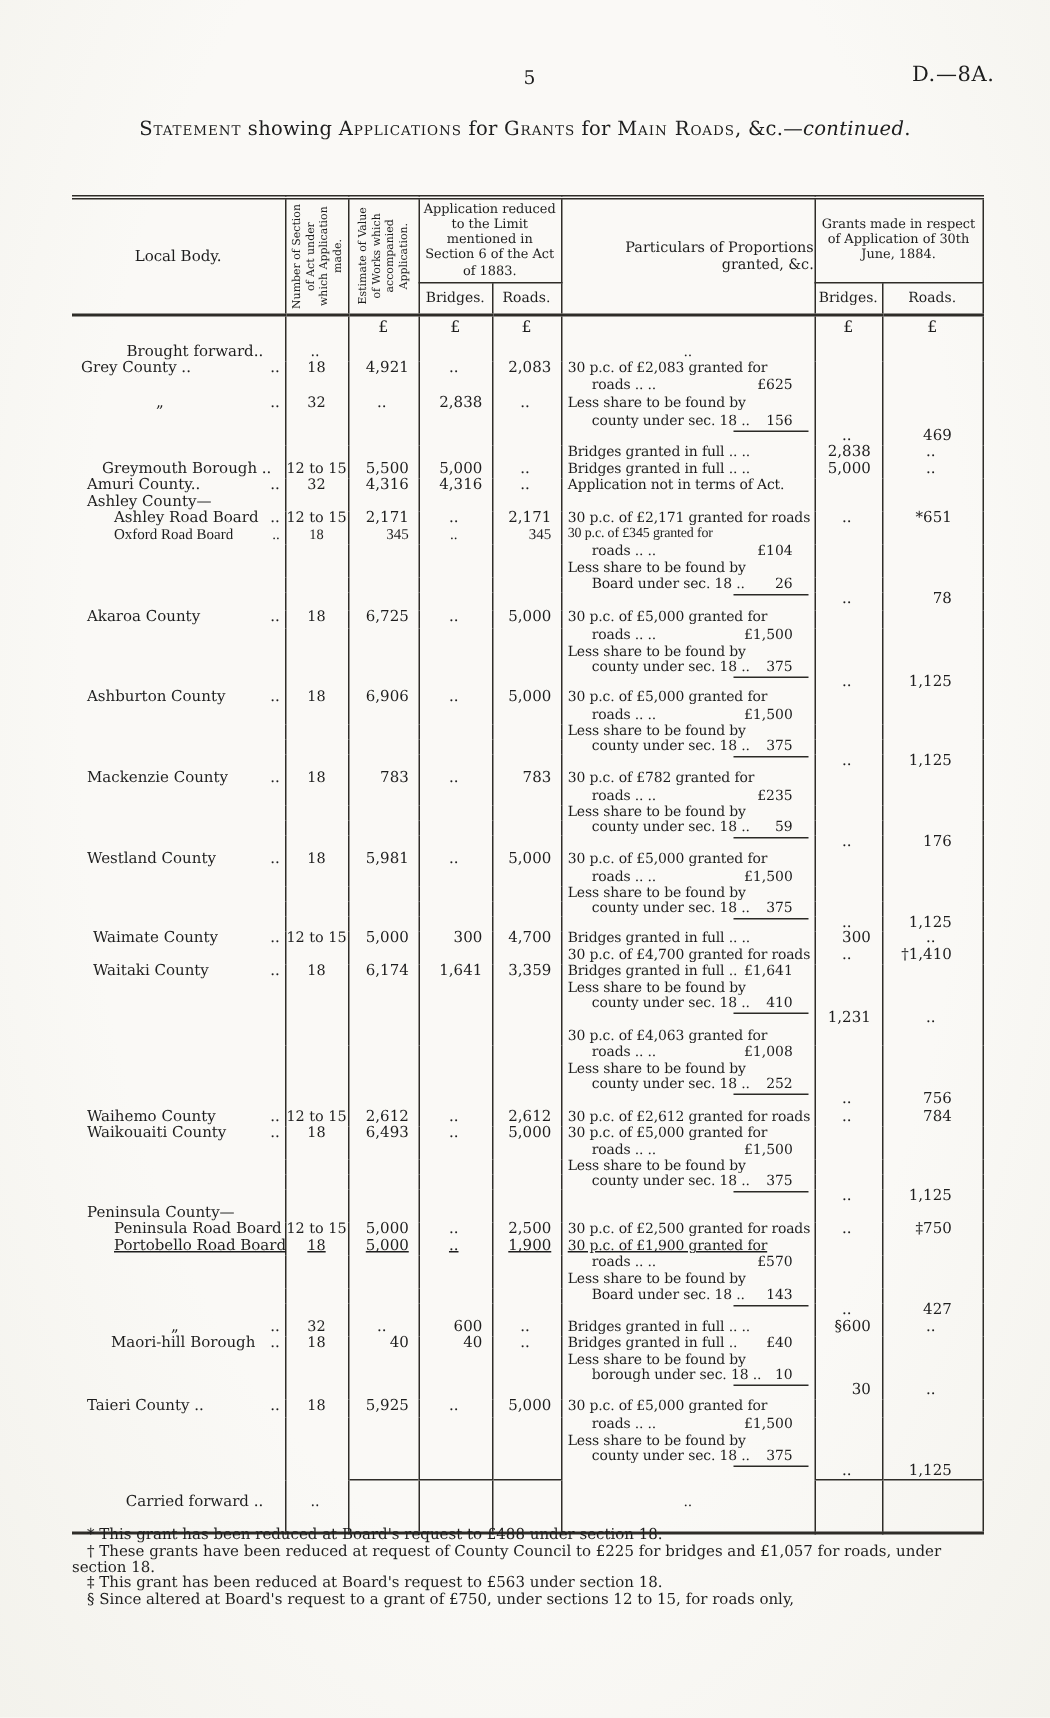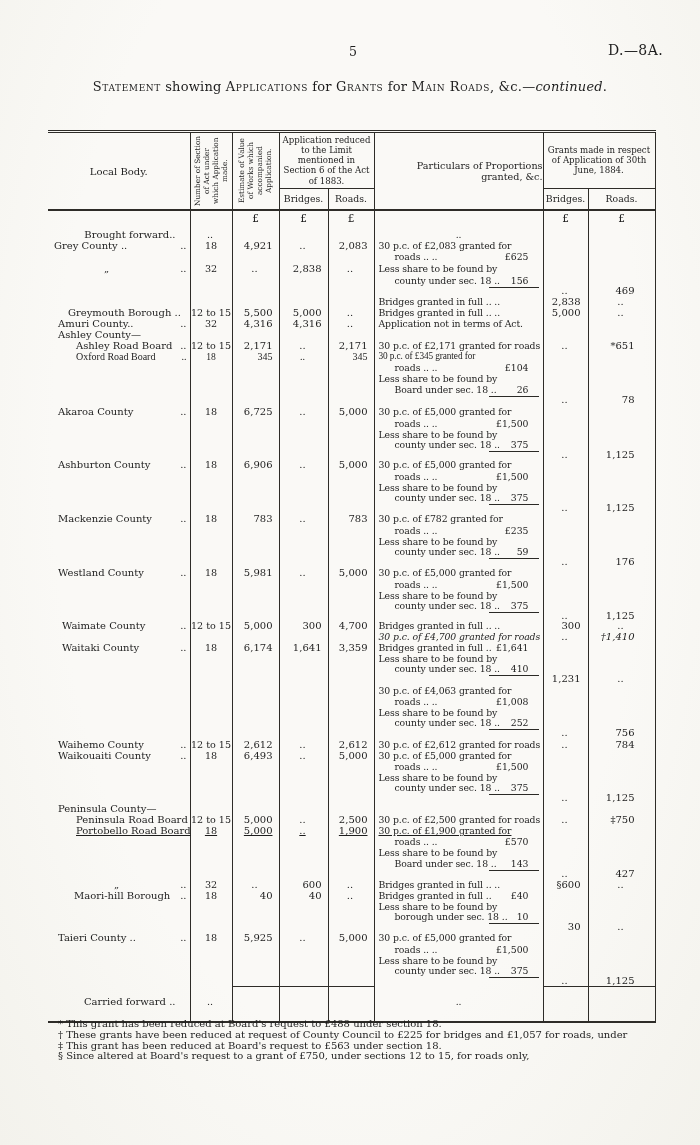--- a/index.html
+++ b/index.html
@@ -689,21 +689,21 @@
           <td class="t-ab">300</td>
           <td class="t-ar">4,700</td>
           <td class="t-p">
             <div class="pwrap">
               <span class="pt">Bridges granted in full .. ..</span>
             </div>
           </td>
           <td class="t-gb">300</td>
           <td class="t-gr dd">..</td>
         </tr>
-        <tr style="height: 11px; font-style: italic;">
+        <tr style="height: 11px;">
           <td class="t-b"></td>
           <td class="t-sec"></td>
           <td class="t-est"></td>
           <td class="t-ab"></td>
           <td class="t-ar"></td>
           <td class="t-p">
             <div class="pwrap">
               <span class="pt">30 p.c. of £4,700 granted for roads</span>
             </div>
           </td>
@@ -1205,17 +1205,18 @@
           <td class="t-p pc">..</td>
           <td class="t-gb"></td>
           <td class="t-gr"></td>
         </tr>
       </tbody>
   </table>
 
   <div class="fnotes" id="fnotes">
       <div class="fnote ind">* This grant has been reduced at Board's request to £488 under section 18.</div>
       <div class="fnote ind">† These grants have been reduced at request of County Council to £225 for bridges and £1,057 for roads, under</div>
+      <div class="fnote">section 18.</div>
       <div class="fnote ind">‡ This grant has been reduced at Board's request to £563 under section 18.</div>
       <div class="fnote ind">§ Since altered at Board's request to a grant of £750, under sections 12 to 15, for roads only,</div>
     </div>
 
 </div>
 
 </body></html>

